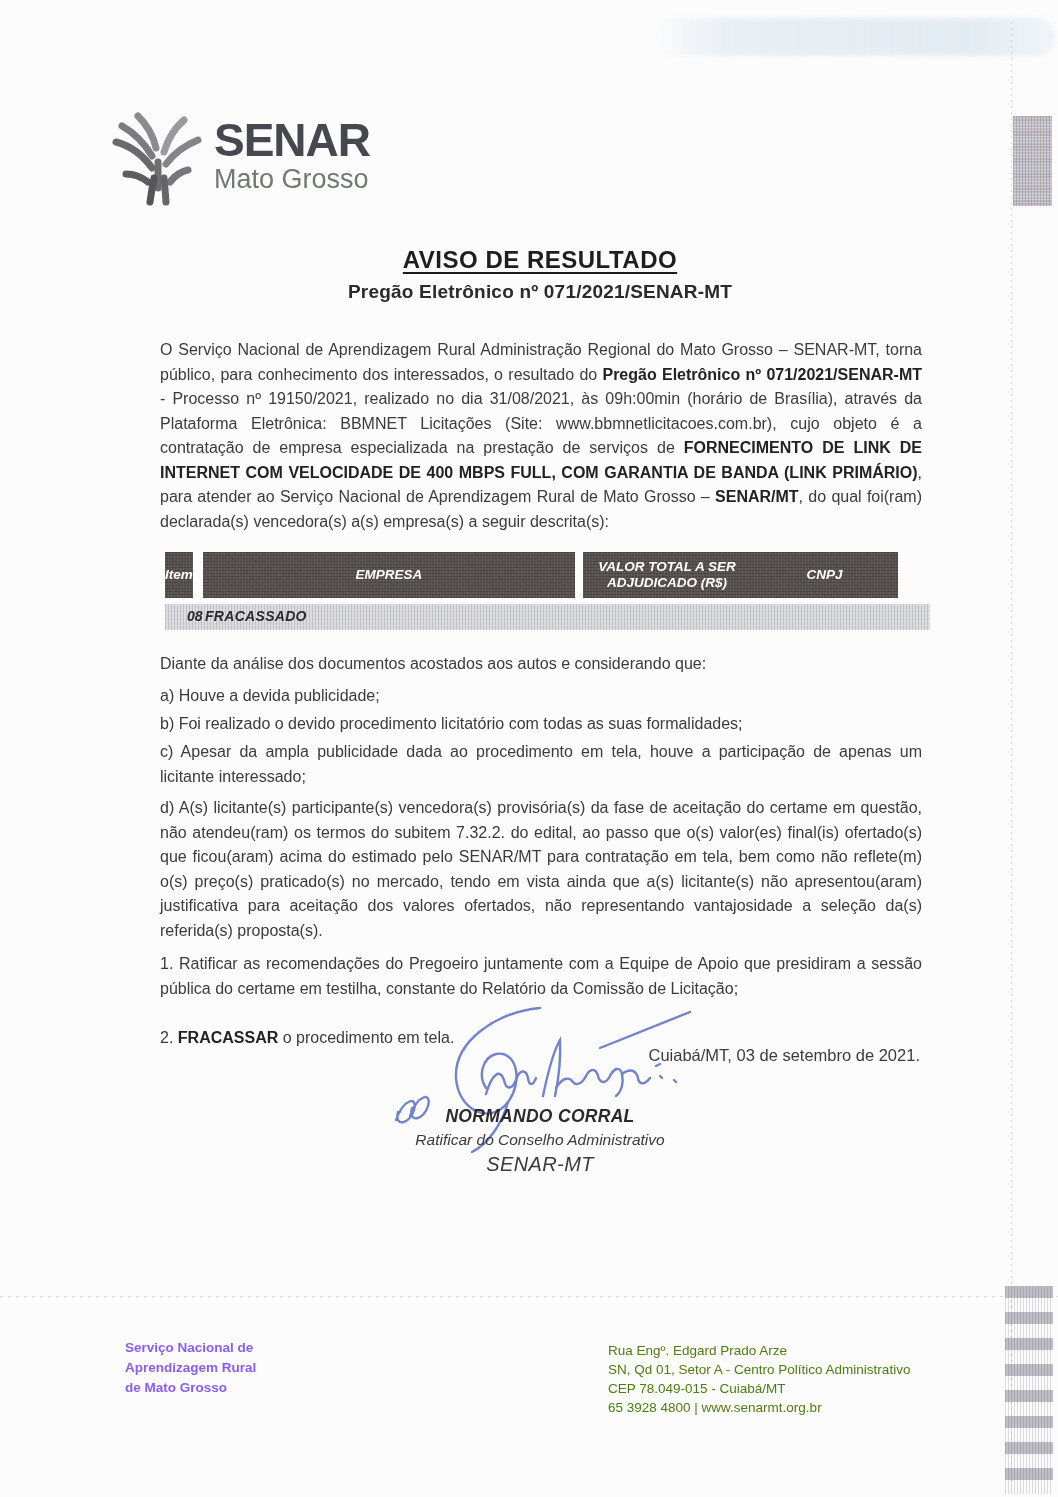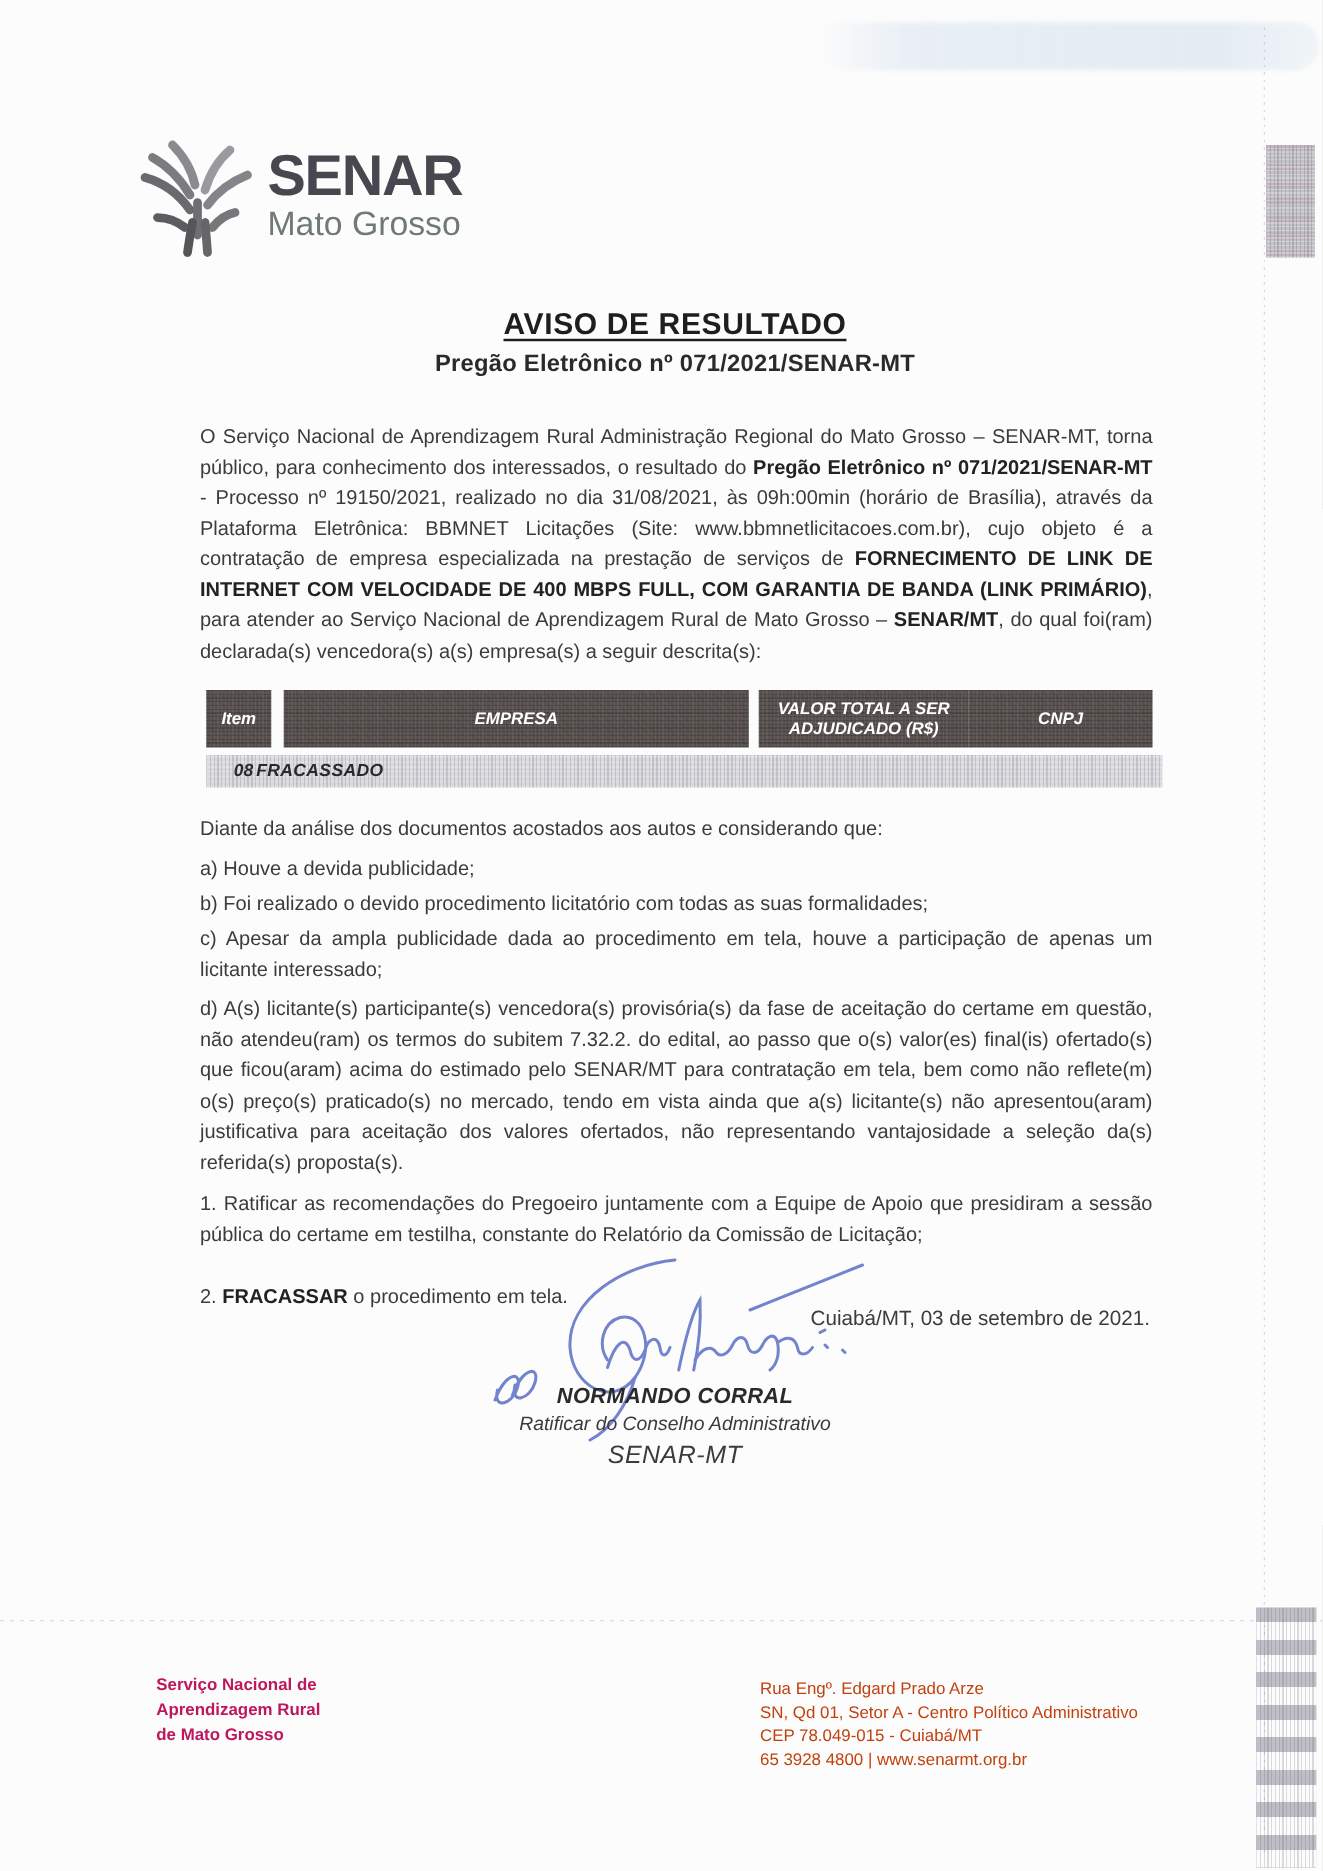--- a/index.html
+++ b/index.html
@@ -33,21 +33,21 @@
   .hcell{
     background-color:#57514e;
     background-image:
       repeating-linear-gradient(90deg, rgba(255,255,255,.06) 0 1px, transparent 1px 3px),
       repeating-linear-gradient(0deg, rgba(0,0,0,.18) 0 1px, transparent 1px 3px),
       repeating-linear-gradient(45deg, rgba(120,90,110,.12) 0 2px, transparent 2px 5px);
     color:#fff;font-style:italic;font-weight:700;font-size:13.5px;
     display:flex;align-items:center;justify-content:center;text-align:center;
     line-height:16px;
   }
-  .hc-item{width:52px;margin-right:10px;}
+  .hc-item{width:28px;margin-right:10px;}
   .hc-empresa{width:372px;margin-right:8px;}
   .hc-cnpj{width:147px;margin-right:8px;}
   .hc-valor{width:168px;padding:0 4px;box-sizing:border-box;}
   .rtable-row{
     position:relative;margin-top:6px;height:26px;
     background-color:#dadadc;
     background-image:
       repeating-linear-gradient(90deg, rgba(120,125,150,.28) 0 1px, transparent 1px 3px),
       repeating-linear-gradient(0deg, rgba(255,255,255,.25) 0 1px, transparent 1px 4px);
     font-style:italic;font-size:14px;color:#2a2a2a;
@@ -55,22 +55,22 @@
   .row-item{position:absolute;left:22px;top:4px;font-weight:700;}
   .row-status{position:absolute;left:0;right:0;top:4px;text-align:left;padding-left:40px;font-weight:700;letter-spacing:.3px;}
   
   .sig-svg{position:absolute;left:388px;top:998px;width:330px;height:160px;}
   .date-line{position:absolute;right:138px;top:1046px;font-size:16.5px;color:#3b3b3b;}
   .sig-block{position:absolute;left:160px;top:1106px;width:760px;text-align:center;}
   .sig-name{font-size:17.5px;font-weight:700;font-style:italic;color:#2a2a2a;letter-spacing:.3px;}
   .sig-role{font-size:15.5px;font-style:italic;color:#3b3b3b;margin-top:4px;}
   .sig-org{font-size:20px;font-style:italic;color:#3b3b3b;margin-top:4px;letter-spacing:.4px;}
   
-  .footer-left{position:absolute;left:125px;top:1338px;font-size:13.5px;font-weight:700;color:#be185d;line-height:20px;}
-  .footer-right{position:absolute;left:608px;top:1341px;font-size:13.5px;font-weight:400;color:#c2410c;line-height:19px;}
+  .footer-left{position:absolute;left:125px;top:1338px;font-size:13.5px;font-weight:700;color:#8b5cf6;line-height:20px;}
+  .footer-right{position:absolute;left:608px;top:1341px;font-size:13.5px;font-weight:400;color:#4d7c0f;line-height:19px;}
   
   .smudge-top{position:absolute;left:655px;top:18px;width:400px;height:38px;
     background:linear-gradient(90deg, rgba(205,220,235,0) 0%, rgba(203,219,234,.40) 18%, rgba(199,217,232,.45) 80%, rgba(205,222,235,.25) 100%);
     border-radius:18px;filter:blur(2px);}
   .vline-right{position:absolute;left:1011px;top:22px;width:1px;height:1460px;
     background:repeating-linear-gradient(180deg, rgba(100,100,115,.45) 0 2px, transparent 2px 6px);opacity:.5;}
   .patch-topright{position:absolute;left:1013px;top:116px;width:39px;height:90px;opacity:.8;
     background-color:#b4b2bc;
     background-image:
       repeating-linear-gradient(90deg, rgba(60,55,70,.25) 0 1px, transparent 1px 3px),

